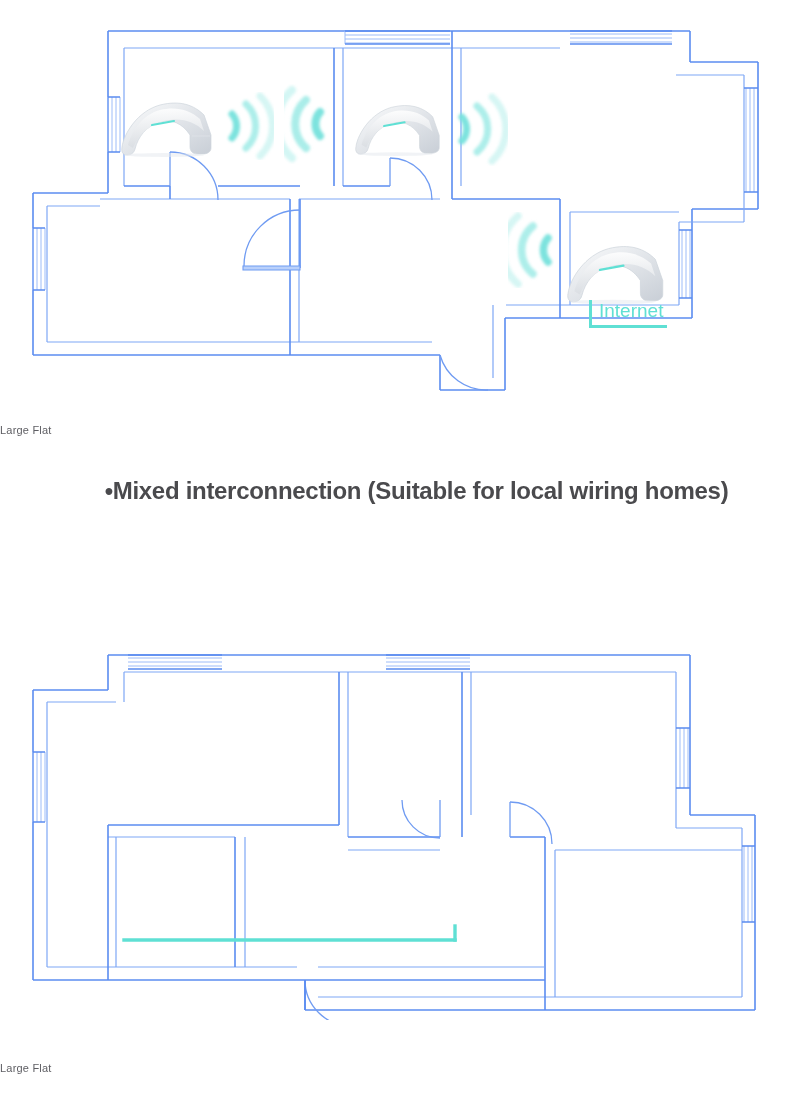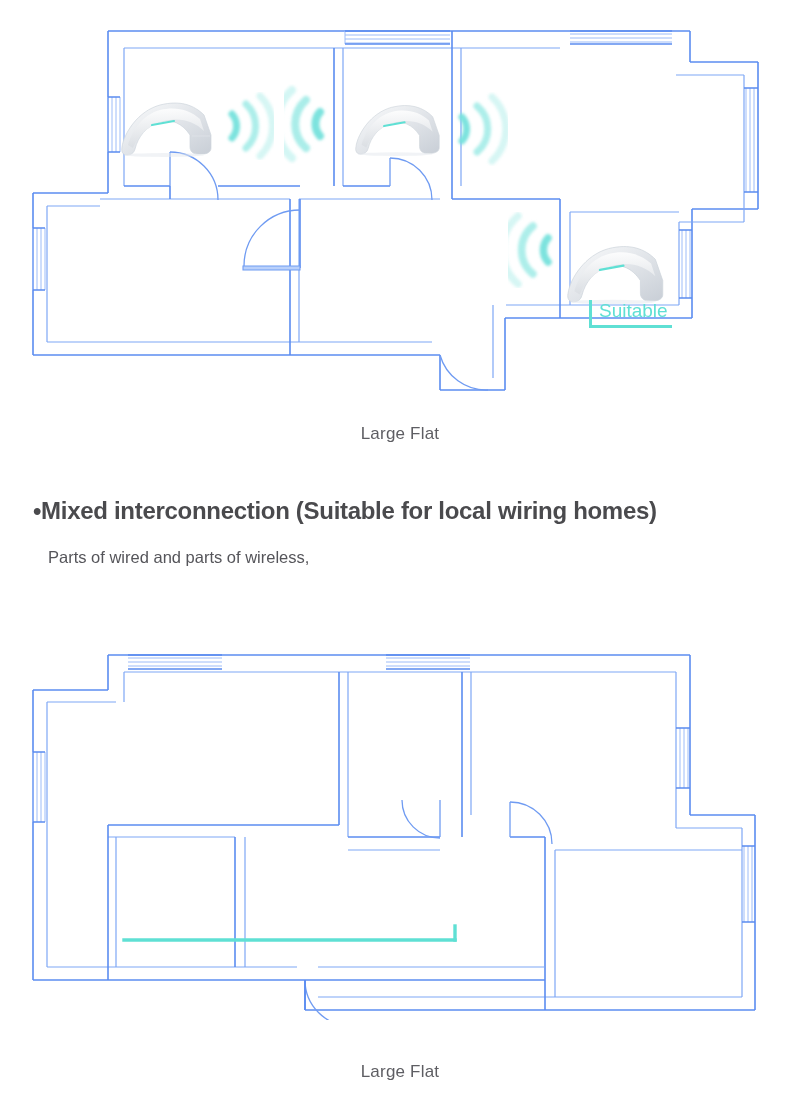--- a/index.html
+++ b/index.html
@@ -34,35 +34,36 @@
   #plan-top   { top: 0;   height: 400px; }
   #plan-bottom{ top: 640px; height: 380px; }
 
   .plan svg { display: block; width: 800px; }
 
   
   .caption {
     position: absolute;
     left: 0;
     width: 800px;
-    text-align: center;
-    font-size: 17px;
+    text-align: left;
+    font-size: 11px;
     color: #5e5e63;
     letter-spacing: .2px;
     font-family: "Liberation Sans", sans-serif;
   }
   #caption-top    { top: 424px; }
   #caption-bottom { top: 1062px; }
 
   
   .text-section {
     position: absolute;
     left: 0;
-    top: 496px;
+    top: 476px;
     width: 800px;
+    text-align: center;
   }
   .heading {
     margin: 0;
     padding: 0 0 0 33px;
     font-size: 24px;
     line-height: 30px;
     font-weight: bold;
     color: #4a4a4d;
     letter-spacing: -0.3px;
     white-space: nowrap;
@@ -314,29 +315,28 @@
     <div class="wifi" style="left:508px; top:212px; width:56px; height:76px;">
       <svg viewBox="0 0 56 76" xmlns="http://www.w3.org/2000/svg">
         <g fill="none" stroke="#76e2dc" stroke-linecap="round" style="filter:blur(1.7px)">
           <path d="M40,26 A18,18 0 0 0 40,50" stroke-width="7.5" opacity=".95"></path>
           <path d="M25,14 A31,31 0 0 0 25,62" stroke-width="7.5" opacity=".6"></path>
           <path d="M10,4 A45,45 0 0 0 10,72" stroke-width="7.5" opacity=".3"></path>
         </g>
       </svg>
     </div>
 
-    <div class="internet-label" style="left:589px; top:300px;">Suitable</div>
+    <div class="internet-label" style="left:589px; top:300px;">Internet</div>
   </div>
 
   <div class="caption" id="caption-top">Large Flat</div>
 
   <div class="text-section">
     <h2 class="heading"><span class="bullet">•</span><span>Mixed interconnection (Suitable for local wiring homes)</span></h2>
     <p class="subtext">
-      <span class="line">Parts of wired and parts of wireless,</span>
     </p>
   </div>
 
   <div class="plan" id="plan-bottom">
 
     <svg viewBox="0 0 800 380" width="800" height="380" xmlns="http://www.w3.org/2000/svg">
       <defs>
         <style>
           .bw  { fill:none; stroke:#5b8cf0; stroke-width:1.6; }
           .bwl { fill:none; stroke:#7ea7f5; stroke-width:1.2; }

